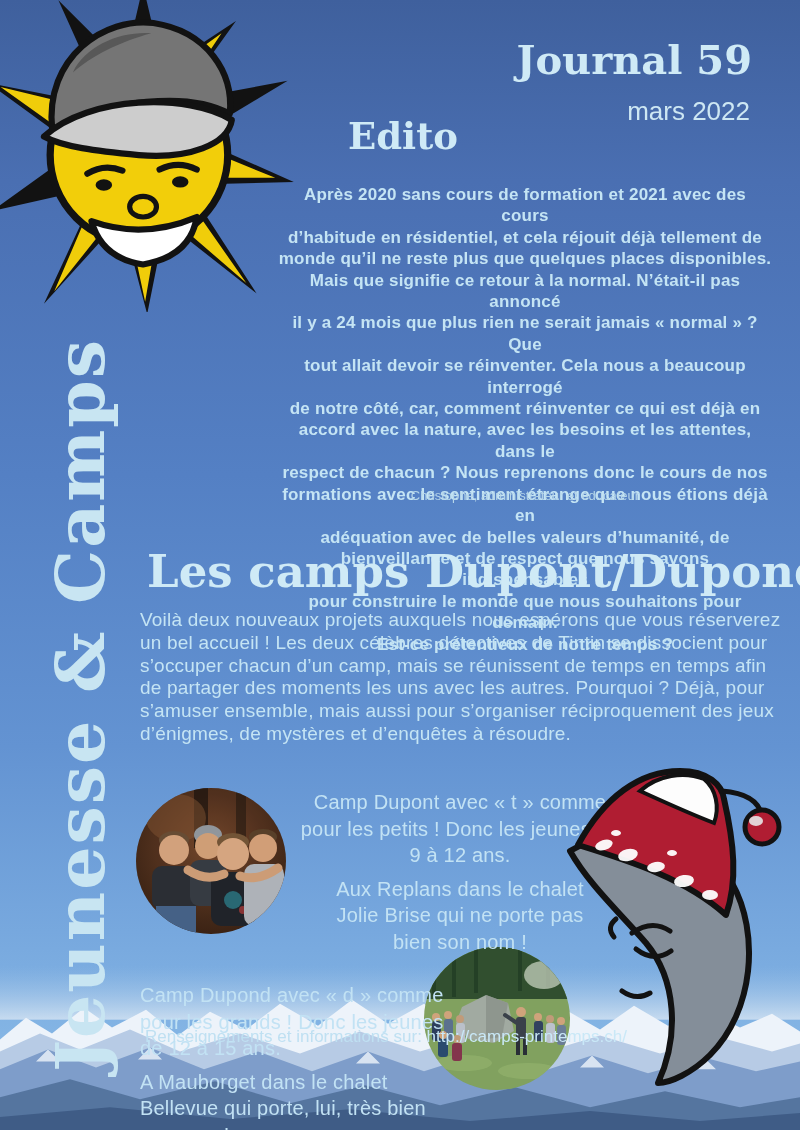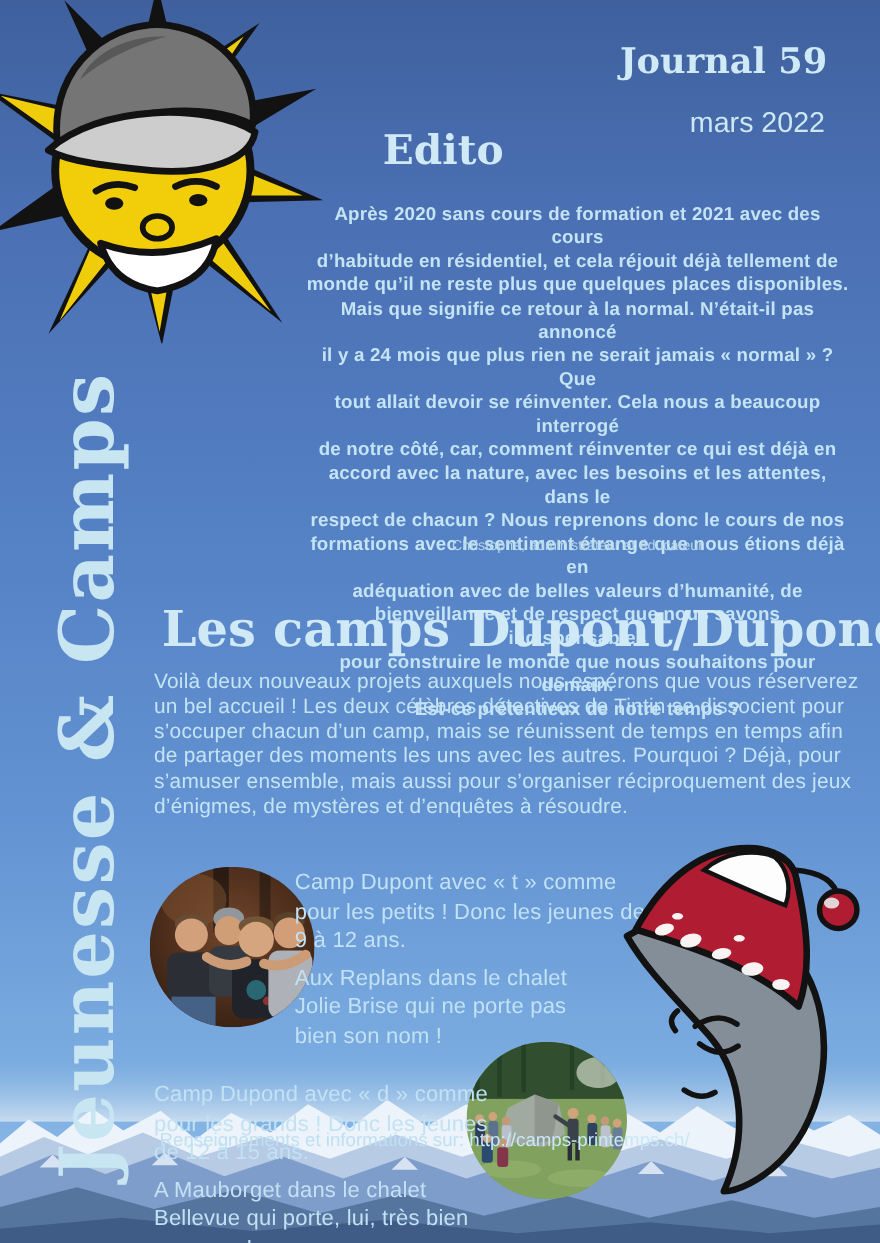--- a/index.html
+++ b/index.html
@@ -7,39 +7,39 @@
     background:linear-gradient(180deg,#3f609d 0%,#4a6fb2 16%,#5480c4 42%,#6393d2 66%,#79aadf 84%,#8fc0ea 100%);
     font-family:"Liberation Sans",sans-serif;}
   .abs{position:absolute;}
   
   .vertical-title{position:absolute;left:-325px;top:650px;width:810px;height:110px;
     transform:rotate(-90deg);text-align:center;line-height:110px;
     font-family:"DejaVu Serif",serif;font-weight:bold;font-size:68px;letter-spacing:2px;
     color:#c8e5f2;z-index:2;white-space:nowrap;}
   
   .journal-title{right:48px;top:36px;font-family:"DejaVu Serif",serif;font-weight:bold;
-    font-size:32px;color:#cfeaf6;z-index:4;}
+    font-size:40px;color:#cfeaf6;z-index:4;}
   .journal-date{right:50px;top:96px;font-size:26px;color:#cde7f3;z-index:4;font-weight:400;}
   
   .edito-heading{left:348px;top:114px;font-family:"DejaVu Serif",serif;font-weight:bold;
     font-size:37px;color:#cfeaf6;z-index:4;}
   .edito-body{left:278px;top:164px;width:494px;text-align:center;z-index:4;margin-top:20px;}
   .edito-line{font-size:17px;line-height:21.4px;font-weight:700;color:#c4e4f4;letter-spacing:.2px;}
   .edito-signature{left:278px;top:488px;width:494px;text-align:center;font-size:13px;
     font-weight:400;color:#b6d6e9;z-index:4;}
   
   .camps-heading{left:147px;top:545px;font-family:"DejaVu Serif",serif;font-weight:bold;
     font-size:45px;color:#cfeaf6;z-index:4;white-space:nowrap;}
   .camps-intro{left:140px;top:609px;width:660px;z-index:4;}
   .intro-line{font-size:19px;line-height:22.8px;font-weight:400;color:#c4e4f4;letter-spacing:.2px;}
   .camps-date{left:140px;top:751px;font-size:21px;font-weight:400;color:#c4e4f4;z-index:4;}
   .camp-block{z-index:4;}
   .camp-line{font-size:20px;line-height:26.5px;font-weight:400;color:#c2e2f4;letter-spacing:.2px;}
   .camp-sub{margin-top:7px;}
-  .dupont{left:268px;top:789px;width:336px;}
+  .dupont{left:292px;top:789px;width:336px;text-align:center;}
   .dupond{left:140px;top:982px;width:330px;}
   
   .photo{border-radius:50%;overflow:hidden;z-index:3;}
   .photo1{left:136px;top:788px;width:150px;height:146px;}
   .photo2{left:424px;top:947px;width:146px;height:143px;}
   .photo svg{display:block;width:100%;height:100%;}
   
   .sun{left:-14px;top:-8px;width:310px;height:320px;z-index:5;}
   .moon{left:512px;top:733px;width:278px;height:362px;z-index:5;}
   .mountains{left:0;top:966px;width:800px;height:164px;z-index:1;}

